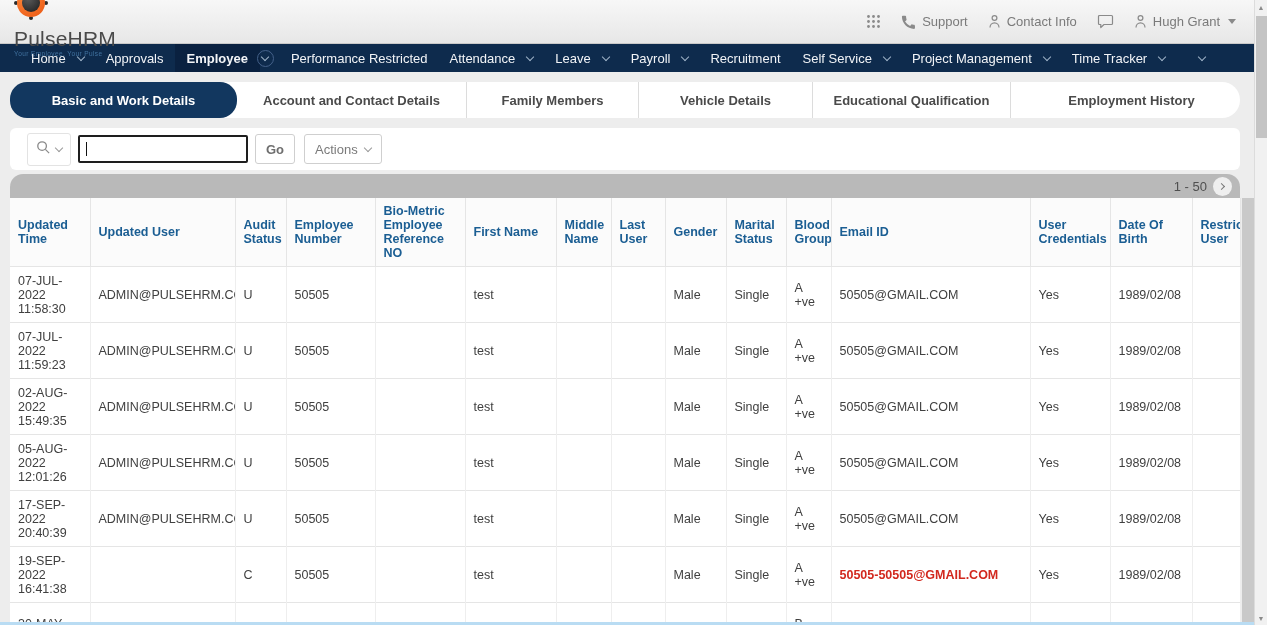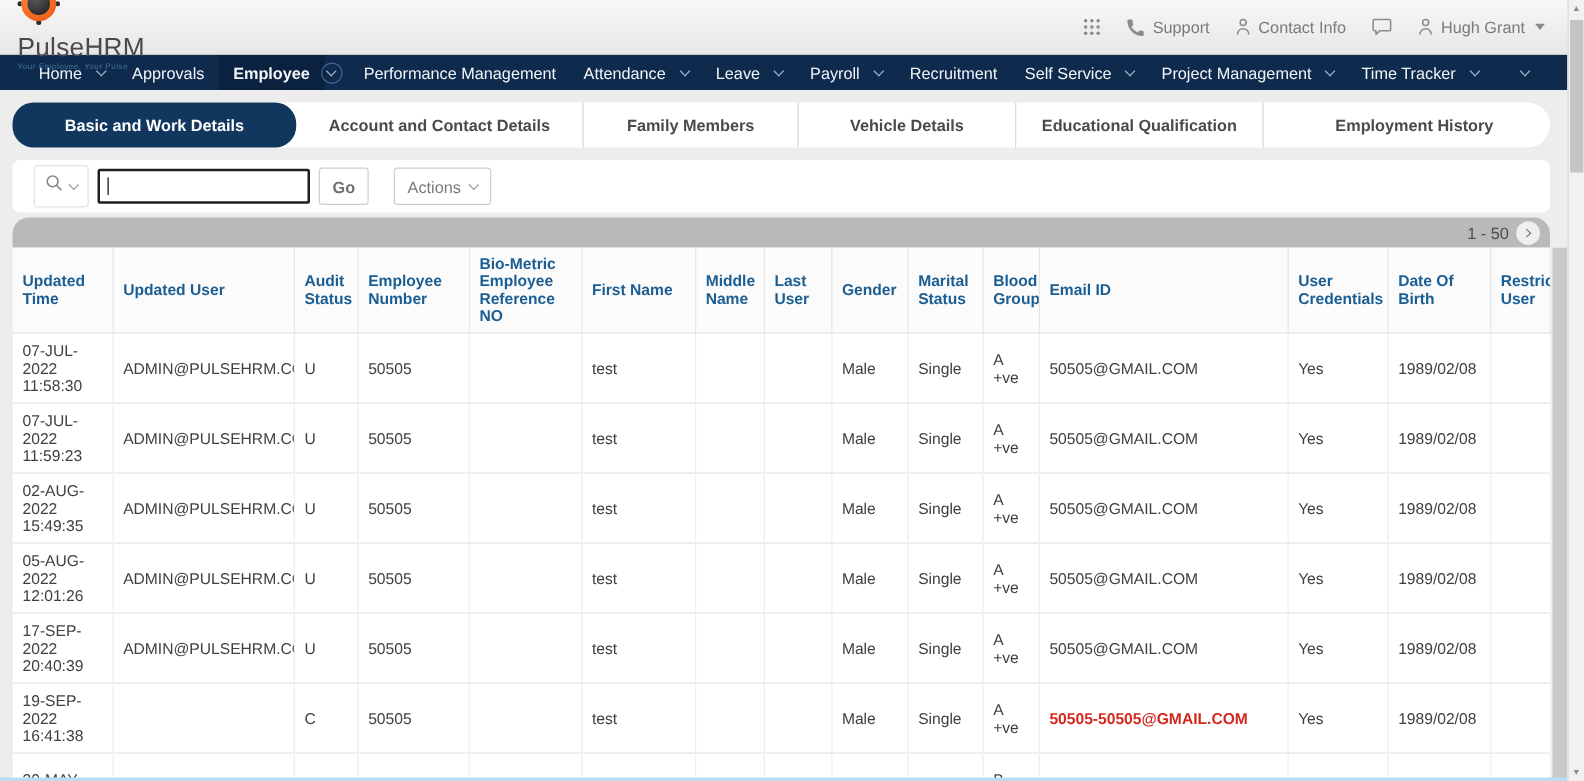--- a/index.html
+++ b/index.html
@@ -61,21 +61,21 @@
              display:flex; align-items:center; padding-left:17px; gap:7px; }
   .search-dd { display:flex; align-items:center; gap:5px; padding:6px 8px; border:1px solid #e3e3e3;
                border-radius:3px; color:#8a8a8a; cursor:pointer; }
   .search-dd .chev { color:#9a9a9a; margin-top:-2px; }
   .search-box { position:relative; }
   .search-box input { width:170px; height:28px; border:2px solid #1e1e1e; border-radius:2px;
                       font-size:13px; padding:0 6px 0 8px; outline:none; font-family:inherit; }
   .caret-bar { position:absolute; left:8px; top:7px; width:1px; height:14px; background:#111; }
   .btn { height:30px; background:#fff; border:1px solid #cfcfcf; border-radius:3px; color:#6e6e6e;
          font-size:13px; font-weight:bold; padding:0 10px; cursor:pointer; font-family:inherit; }
-  .btn.actions { font-weight:normal; color:#7a7a7a; display:flex; align-items:center; gap:7px; margin-left:13px; }
+  .btn.actions { font-weight:normal; color:#7a7a7a; display:flex; align-items:center; gap:7px; margin-left:2px; }
   .btn.actions .chev { color:#9a9a9a; margin-top:-2px; }
 
   
   .pagerbar { margin-top:4px; width:1230px; height:24px; background:#b9b9b9;
               border-radius:13px 13px 0 0; display:flex; align-items:center; justify-content:flex-end;
               gap:6px; padding-right:8px; color:#4f4f4f; font-size:13px; }
   .pager-next { width:19px; height:19px; border-radius:50%; background:#efefef; display:flex;
                 align-items:center; justify-content:center; color:#787878; cursor:pointer; }
   .pager-next .chev { width:5px; height:5px; margin-left:-2px; }
 
@@ -180,21 +180,21 @@
         <span class="nav-item">
           <span class="nav-label">Approvals</span>
         </span>
         <span class="nav-item active">
           <span class="nav-label active-box">Employee</span>
           <span class="circle-caret">
             <span class="chev down"></span>
           </span>
         </span>
         <span class="nav-item">
-          <span class="nav-label">Performance Management</span>
+          <span class="nav-label">Performance Restricted</span>
         </span>
         <span class="nav-item">
           <span class="nav-label">Attendance</span>
           <span class="chev down"></span>
         </span>
         <span class="nav-item">
           <span class="nav-label">Leave</span>
           <span class="chev down"></span>
         </span>
         <span class="nav-item">

